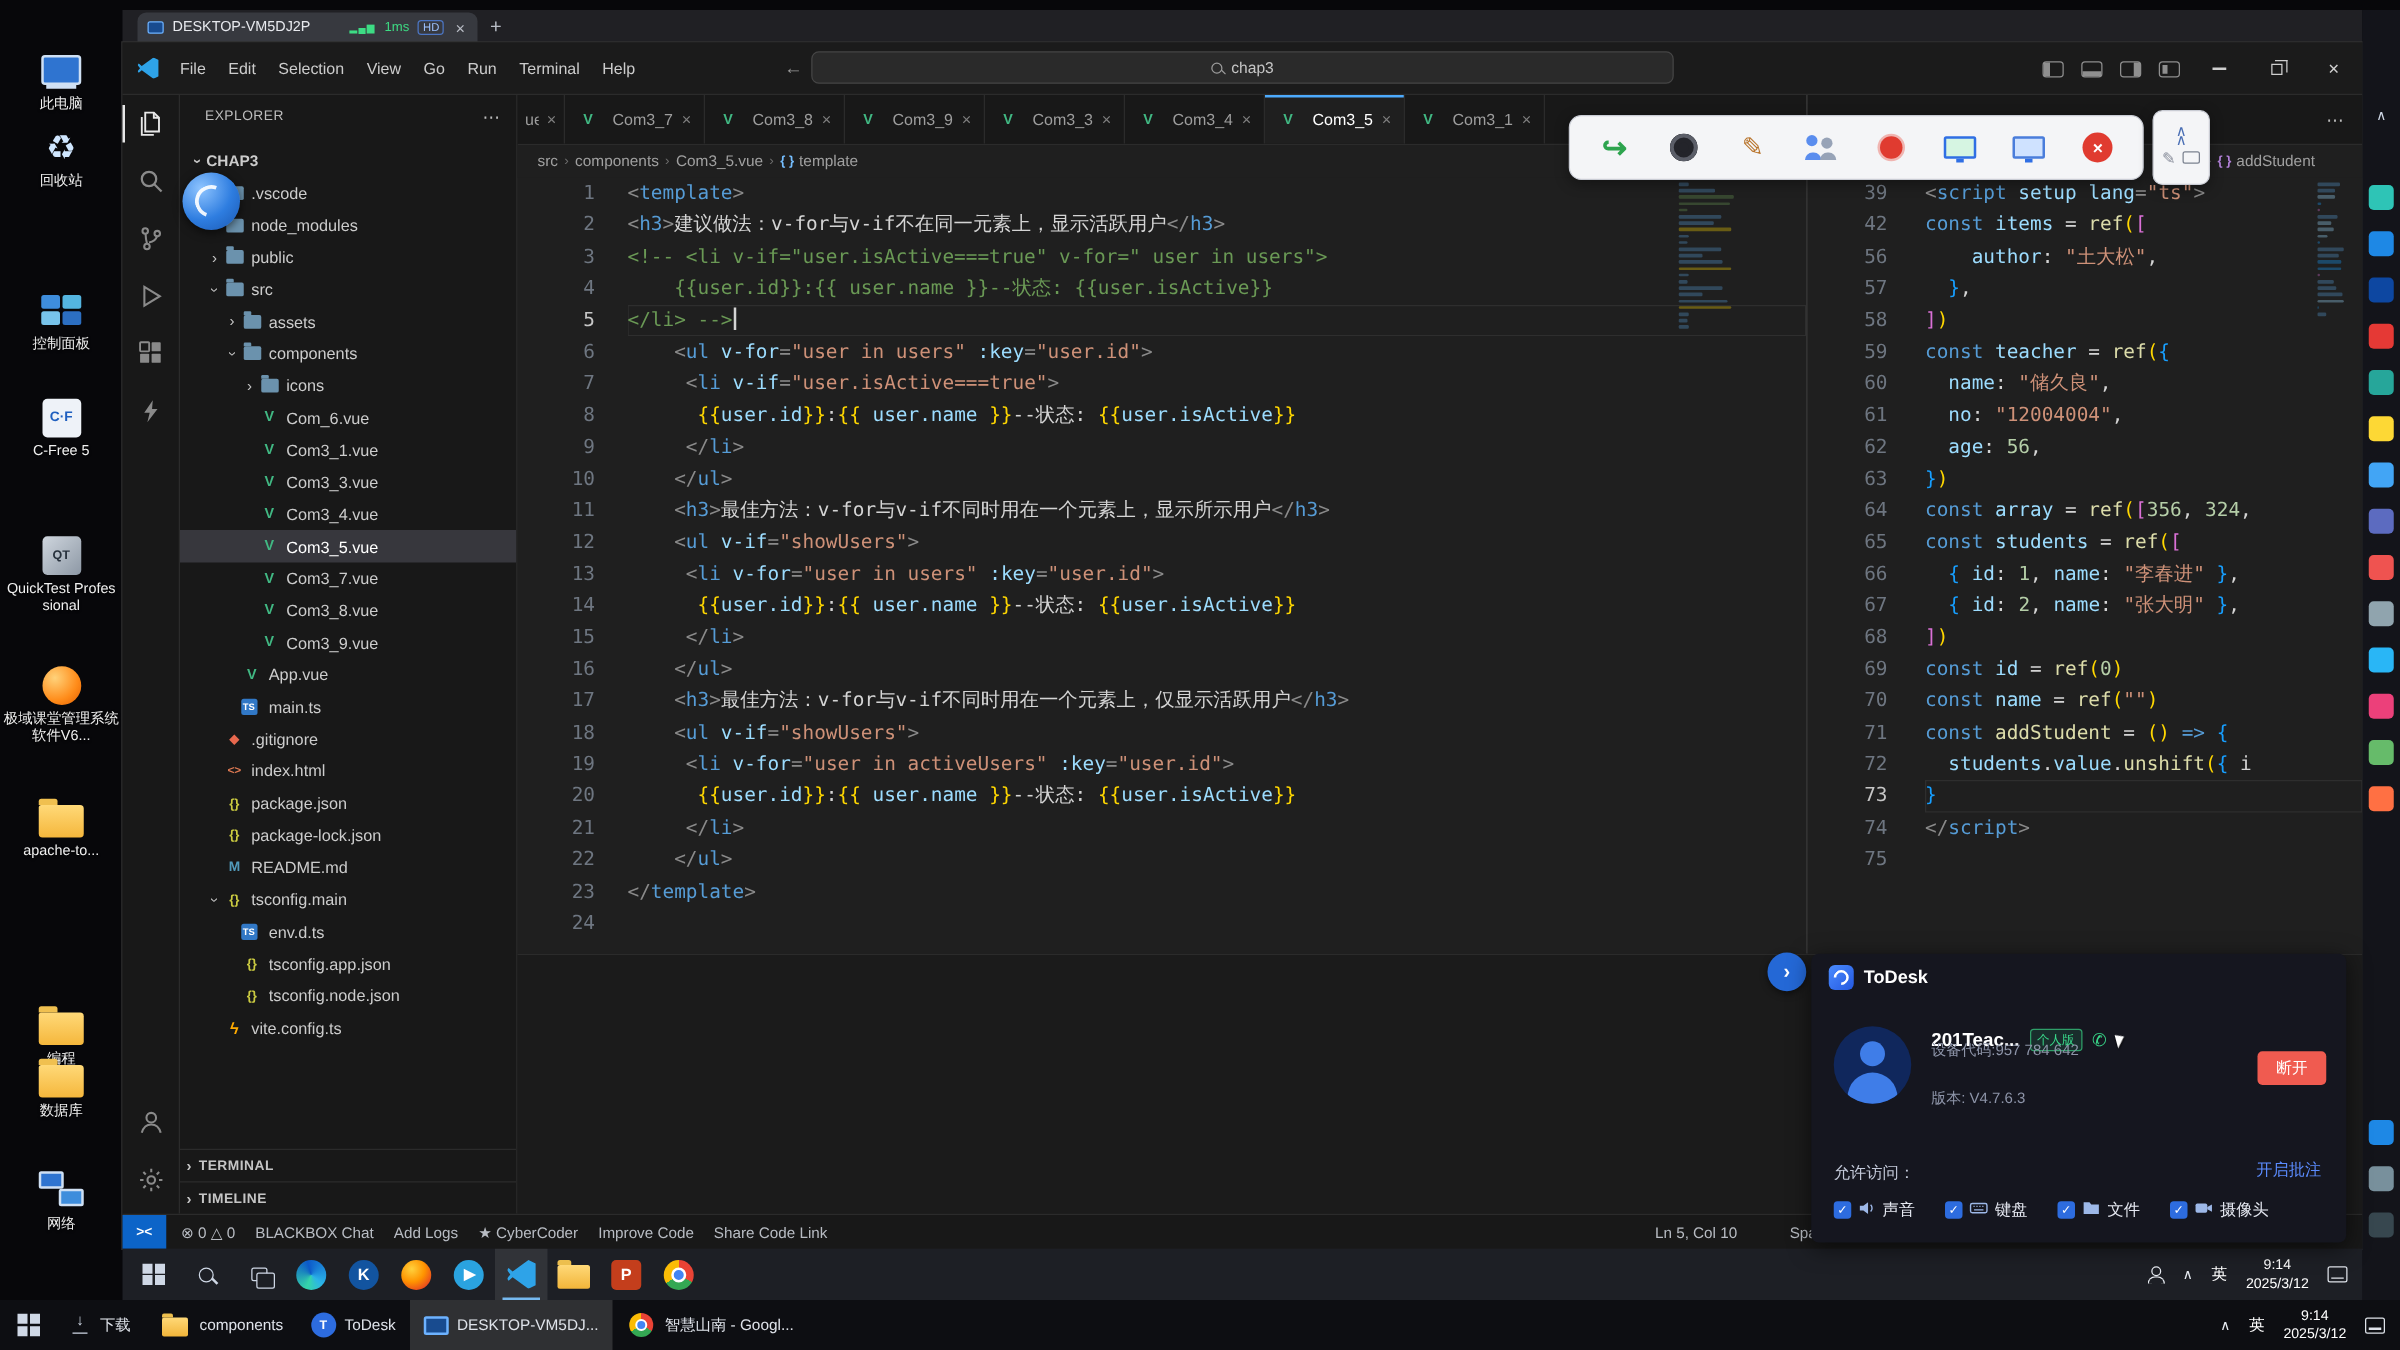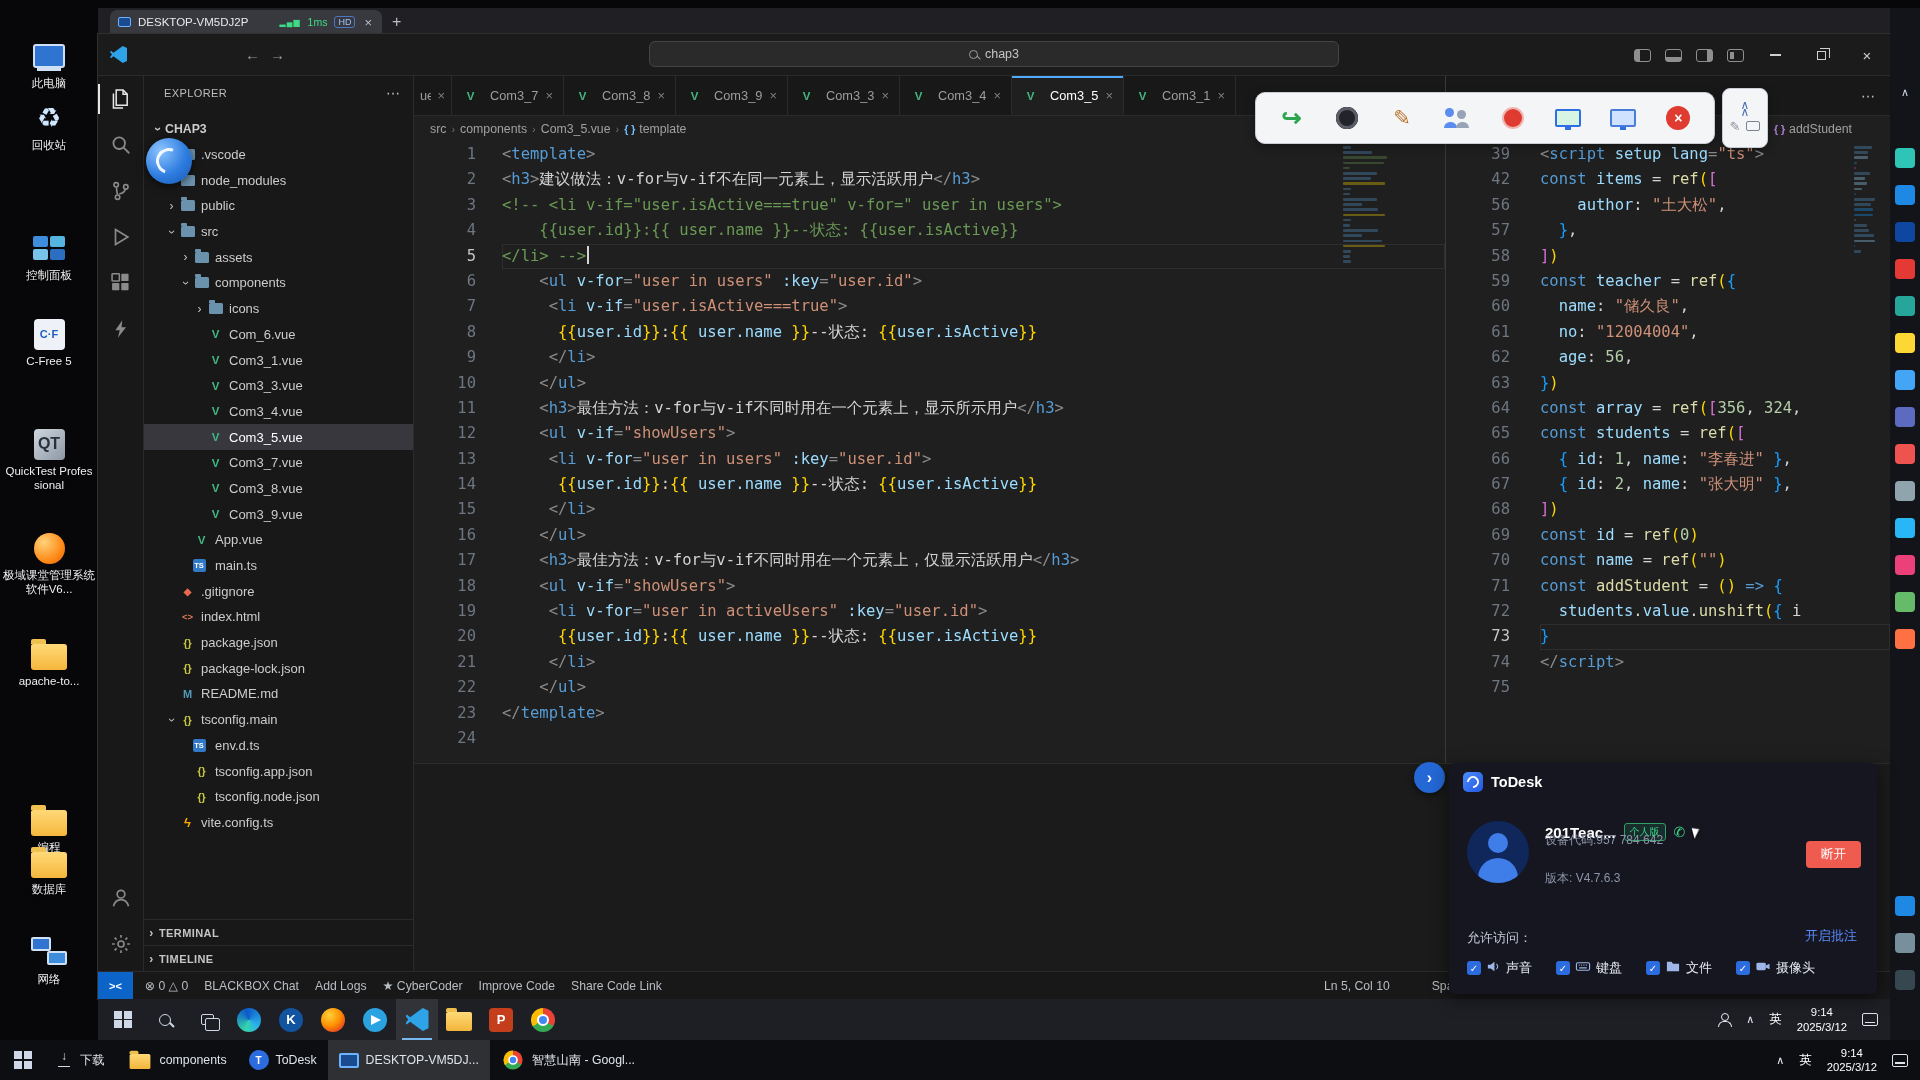--- a/index.html
+++ b/index.html
@@ -10,21 +10,21 @@
   #desktop-icons{position:absolute;left:0;top:14px;width:98px;height:1020px}
   .dicon{position:absolute;left:2px;width:94px;display:flex;flex-direction:column;align-items:center;gap:3px;cursor:default}
   .dicon .ig{height:36px;display:flex;align-items:center;justify-content:center}
   .dlabel{font-size:11.5px;color:#f0f0f0;text-shadow:0 1px 2px rgba(0,0,0,.95);text-align:center;line-height:1.2;max-width:92px;word-break:break-all}
   .ig-pc{width:32px;height:24px;border:2px solid #cfe0f4;border-radius:3px;background:#2f74d0;box-shadow:0 7px 0 -4px #cfe0f4}
   .ig-recycle{font-size:27px;color:#cfe6ff;line-height:1}
   .ig-panel{display:grid;grid-template-columns:15px 15px;grid-gap:2px}
   .ig-panel i{width:15px;height:11px;background:#3e8ddc;border-radius:2px}
   .ig-panel i:nth-child(2){background:#54b5e0}.ig-panel i:nth-child(3){background:#77c3ea}.ig-panel i:nth-child(4){background:#2c6fc2}
   .ig-cfree{width:31px;height:31px;background:#eef2f8;border-radius:4px;color:#1f5fbf;font-weight:bold;font-size:11px;display:flex;align-items:center;justify-content:center}
-  .ig-qt{width:31px;height:31px;background:linear-gradient(135deg,#cfd6de,#8d98a5);border-radius:4px;color:#27313c;font-weight:bold;font-size:16px;display:flex;align-items:center;justify-content:center}
+  .ig-qt{width:31px;height:31px;background:linear-gradient(135deg,#cfd6de,#8d98a5);border-radius:4px;color:#27313c;font-weight:bold;font-size:10px;display:flex;align-items:center;justify-content:center}
   .ig-jiyu{width:31px;height:31px;border-radius:50%;background:radial-gradient(circle at 32% 30%,#ffd27a,#ff8c1a 60%,#e35d00)}
   .ig-folder{width:36px;height:26px;background:linear-gradient(#ffd978,#f5b73c);border-radius:2px 3px 3px 3px;position:relative;margin-top:6px}
   .ig-folder::before{content:"";position:absolute;top:-5px;left:0;width:15px;height:5px;background:#f0c050;border-radius:2px 2px 0 0}
   .ig-network{position:relative;width:36px;height:30px}
   .ig-network i{position:absolute;width:20px;height:14px;background:#2f74d0;border:2px solid #cfe0f4;border-radius:2px}
   .ig-network i:nth-child(1){left:0;top:0}.ig-network i:nth-child(2){right:0;bottom:2px;background:#3e8ddc}
   
   #tab-strip{position:absolute;left:98px;top:8px;width:1792px;height:26px;background:#202024;display:flex;align-items:flex-end}
   .td-tab{margin-left:12px;height:24px;width:272px;background:#37393f;border-radius:7px 7px 0 0;display:flex;align-items:center;gap:7px;padding:0 8px;color:#e7e9ee}
   .tt-mon{width:13px;height:10px;border:1.5px solid #6db2ff;border-radius:2px;background:#184b8f;flex:none}
@@ -309,20 +309,30 @@
       <span class="tt-ms">1ms</span>
       <span class="tt-hd">HD</span>
       <span class="tt-x">×</span>
     </div>
     <span class="tt-plus">+</span>
   </div>
 
   <div id="vscode">
     <div class="titlebar">
       <span class="vsc-logo"></span>
+      <div id="menus">
+          <div class="menu-item">File</div>
+          <div class="menu-item">Edit</div>
+          <div class="menu-item">Selection</div>
+          <div class="menu-item">View</div>
+          <div class="menu-item">Go</div>
+          <div class="menu-item">Run</div>
+          <div class="menu-item">Terminal</div>
+          <div class="menu-item">Help</div>
+        </div>
       <div class="navs">
         <span>←</span>
         <span>→</span>
       </div>
       <div class="searchbox">
         <span class="lens"></span>
         <span>chap3</span>
       </div>
       <div class="tb-group">
         <span class="tb-ico l"></span>

